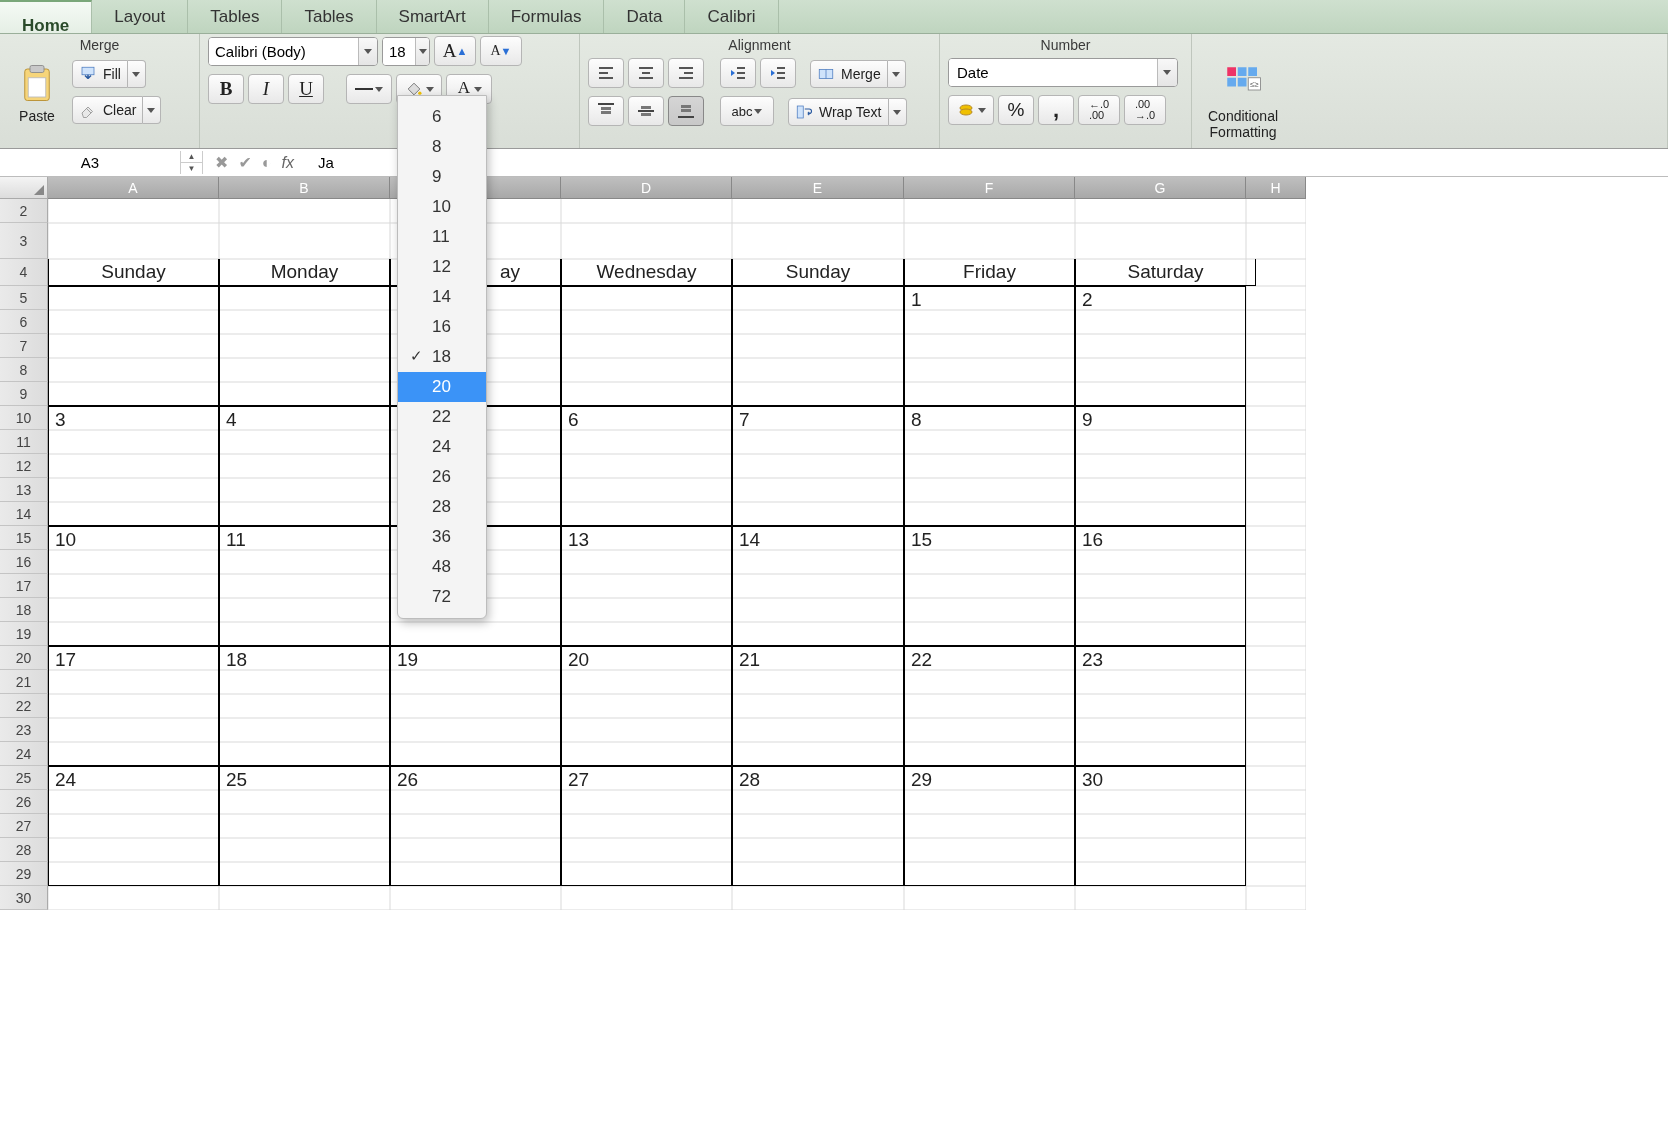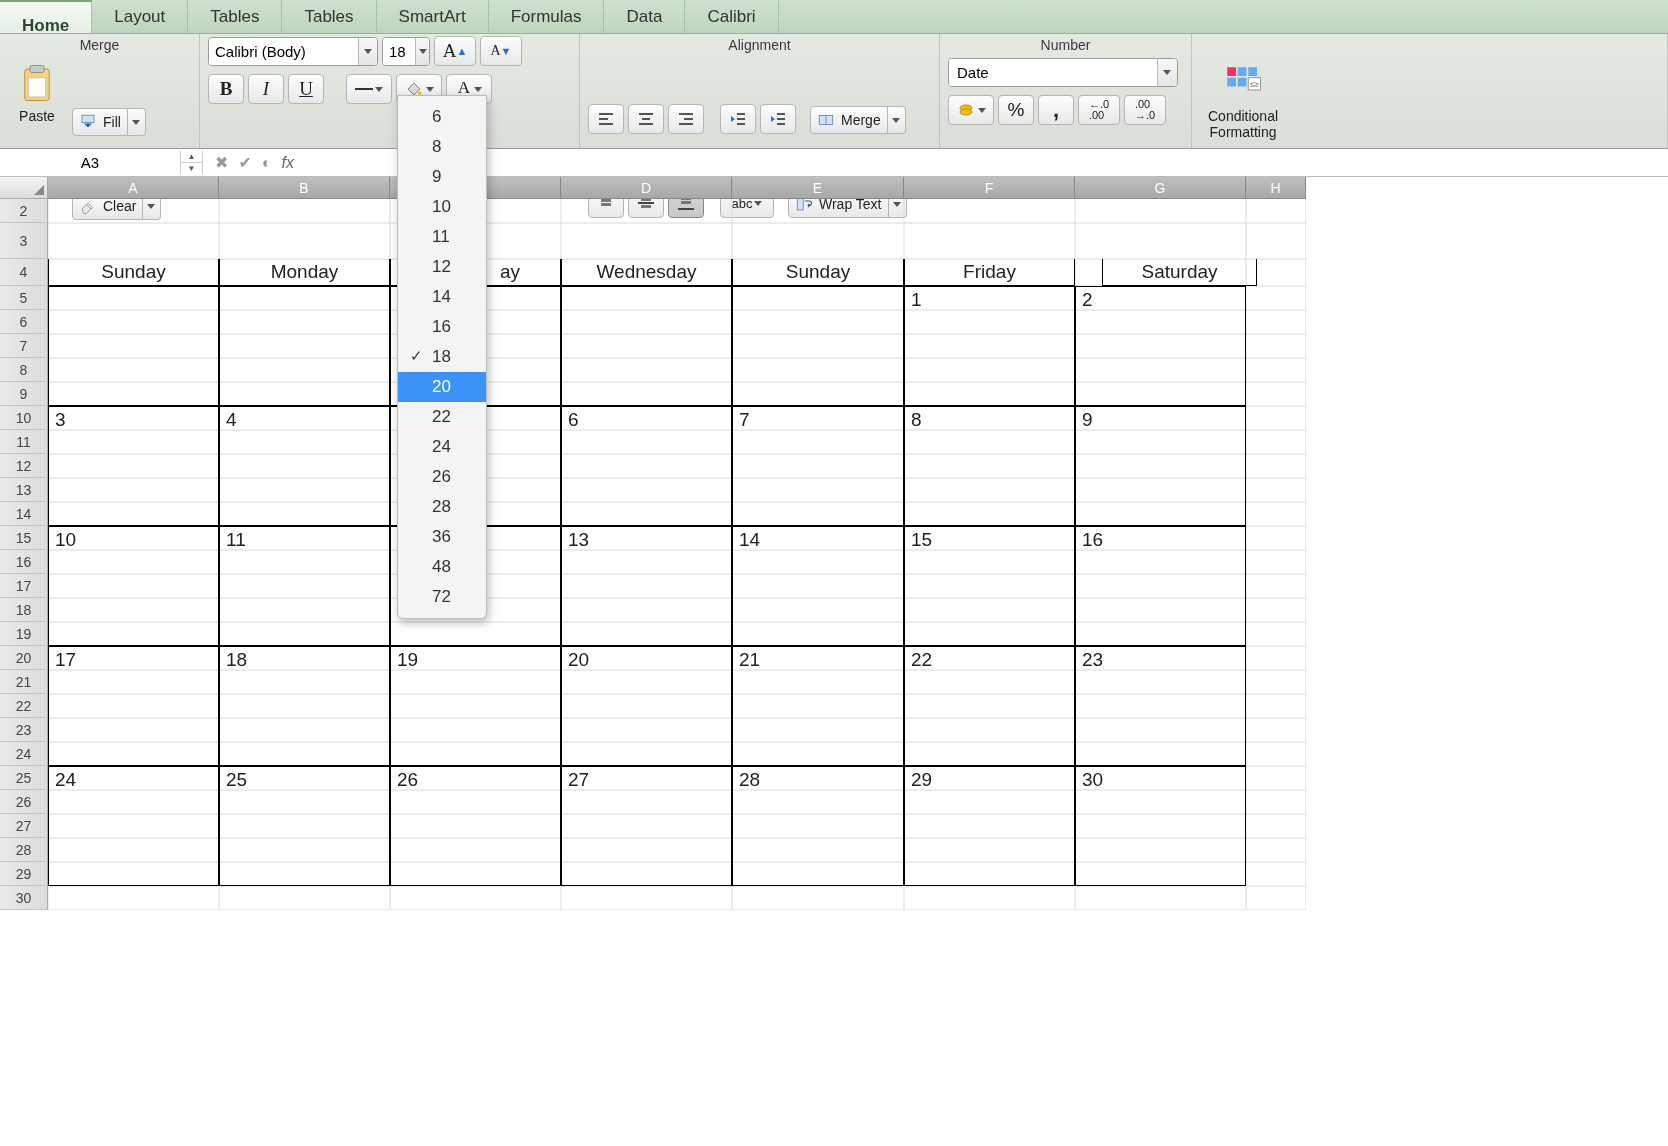--- a/index.html
+++ b/index.html
@@ -14,21 +14,21 @@
 
 .ribbon-body { display: flex; background: linear-gradient(#e4e9e2,#d9ded7); border-bottom: 1px solid #9a9a9a; height: 115px; }
 .group { display: flex; flex-direction: column; border-right: 1px solid #bfc6bd; padding: 0 8px 2px 8px; }
 .group-title { text-align: center; font-size: 14px; color: #3a3a3a; padding: 3px 0; }
 .group-content { display: flex; align-items: flex-start; gap: 6px; flex: 1; padding-top: 2px; }
 .col { display: flex; flex-direction: column; gap: 4px; }
 .row { display: flex; gap: 4px; align-items: flex-end; }
 
 .btn { background: linear-gradient(#fdfdfd,#e8e8e8); border: 1px solid #b5b5b5; border-radius: 4px; padding: 3px 6px; display: inline-flex; align-items: center; gap: 6px; font-size: 14px; cursor: pointer; min-height: 28px; }
 .btn svg { width: 18px; height: 18px; }
-.btn-split { display: inline-flex; margin-top: 48px; }
+.btn-split { display: inline-flex; }
 .btn-split .btn { border-radius: 4px 0 0 4px; }
 .btn-split .dd { border-left: none; border-radius: 0 4px 4px 0; min-width: 18px; padding: 3px 4px; }
 .dd-caret { width: 0; height: 0; border-left: 4px solid transparent; border-right: 4px solid transparent; border-top: 5px solid #555; display: inline-block; }
 
 .big-btn { display: flex; flex-direction: column; align-items: center; gap: 4px; padding: 4px 8px; font-size: 14px; cursor: pointer; }
 .big-btn svg { width: 42px; height: 42px; }
 
 .font-name { width: 170px; }
 .font-name input, .font-size input { border: none; background: #fff; font-size: 15px; width: 100%; padding: 5px 6px; }
 .combo { display: flex; border: 1px solid #9a9a9a; border-radius: 4px; overflow: hidden; background: #fff; }
@@ -372,20 +372,21 @@
         <div>▲</div>
         <div>▼</div>
       </div>
   </div>
   <div class="fx-btns">
     <span class="faint">✖</span>
     <span class="faint">✔</span>
     <span class="faint">◐</span>
     <span class="fx-label">fx</span>
   </div>
+  <input class="fx-input" value="Ja" style="">
 </div>
 
 <div class="sheet">
   <div class="colhead-row">
     <div class="corner"></div>
     <div id="colheads" style="display: flex;">
         <div class="colhead" style="width: 171px;">A</div>
         <div class="colhead" style="width: 171px;">B</div>
         <div class="colhead" style="width: 171px;">C</div>
         <div class="colhead" style="width: 171px;">D</div>
@@ -467,21 +468,21 @@
           <line x1="0" y1="663" x2="1258" y2="663" stroke="#d9d9d9"></line>
           <line x1="0" y1="687" x2="1258" y2="687" stroke="#d9d9d9"></line>
           <line x1="0" y1="711" x2="1258" y2="711" stroke="#d9d9d9"></line>
         </svg>
         <div class="dayhead" style="left: 0px; top: 60px; width: 171px; height: 27px;">Sunday</div>
         <div class="dayhead" style="left: 171px; top: 60px; width: 171px; height: 27px;">Monday</div>
         <div class="dayhead" style="left: 342px; top: 60px; width: 171px; height: 27px; justify-content: flex-end; padding-right: 40px;">ay</div>
         <div class="dayhead" style="left: 513px; top: 60px; width: 171px; height: 27px;">Wednesday</div>
         <div class="dayhead" style="left: 684px; top: 60px; width: 172px; height: 27px;">Sunday</div>
         <div class="dayhead" style="left: 856px; top: 60px; width: 171px; height: 27px;">Friday</div>
-        <div class="dayhead" style="left: 1027px; top: 60px; width: 155px; height: 27px; margin-left: 27px;">Saturday</div>
+        <div class="dayhead" style="left: 1027px; top: 60px; width: 181px; height: 27px;">Saturday</div>
         <div class="cal-cell" style="left: 0px; top: 87px; width: 171px; height: 120px;"></div>
         <div class="cal-cell" style="left: 171px; top: 87px; width: 171px; height: 120px;"></div>
         <div class="cal-cell" style="left: 342px; top: 87px; width: 171px; height: 120px;"></div>
         <div class="cal-cell" style="left: 513px; top: 87px; width: 171px; height: 120px;"></div>
         <div class="cal-cell" style="left: 684px; top: 87px; width: 172px; height: 120px;"></div>
         <div class="cal-cell" style="left: 856px; top: 87px; width: 171px; height: 120px;">1</div>
         <div class="cal-cell" style="left: 1027px; top: 87px; width: 171px; height: 120px;">2</div>
         <div class="cal-cell" style="left: 0px; top: 207px; width: 171px; height: 120px;">3</div>
         <div class="cal-cell" style="left: 171px; top: 207px; width: 171px; height: 120px;">4</div>
         <div class="cal-cell" style="left: 342px; top: 207px; width: 171px; height: 120px;">5</div>

